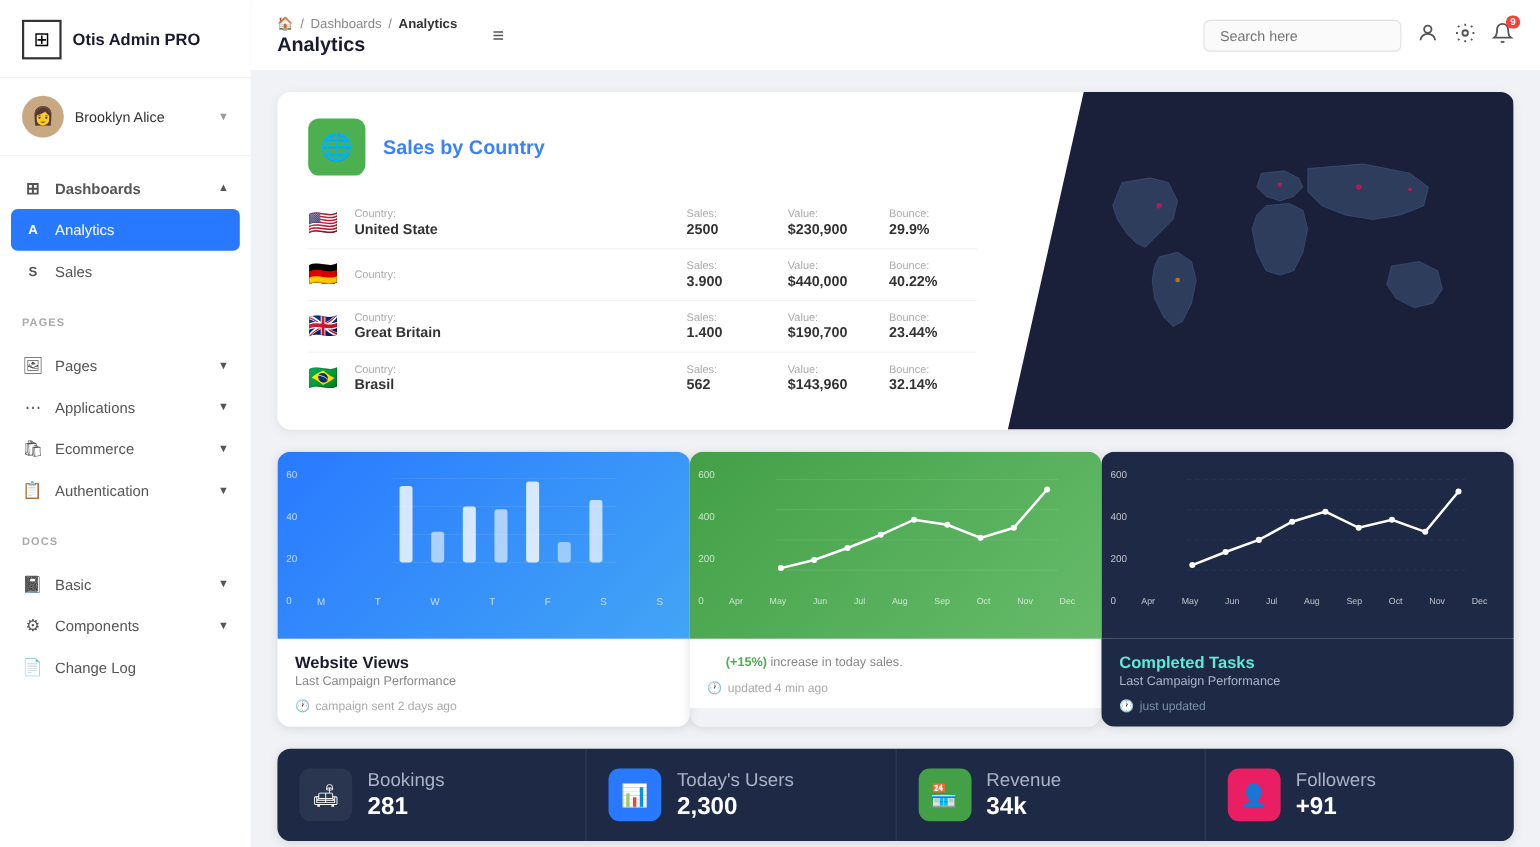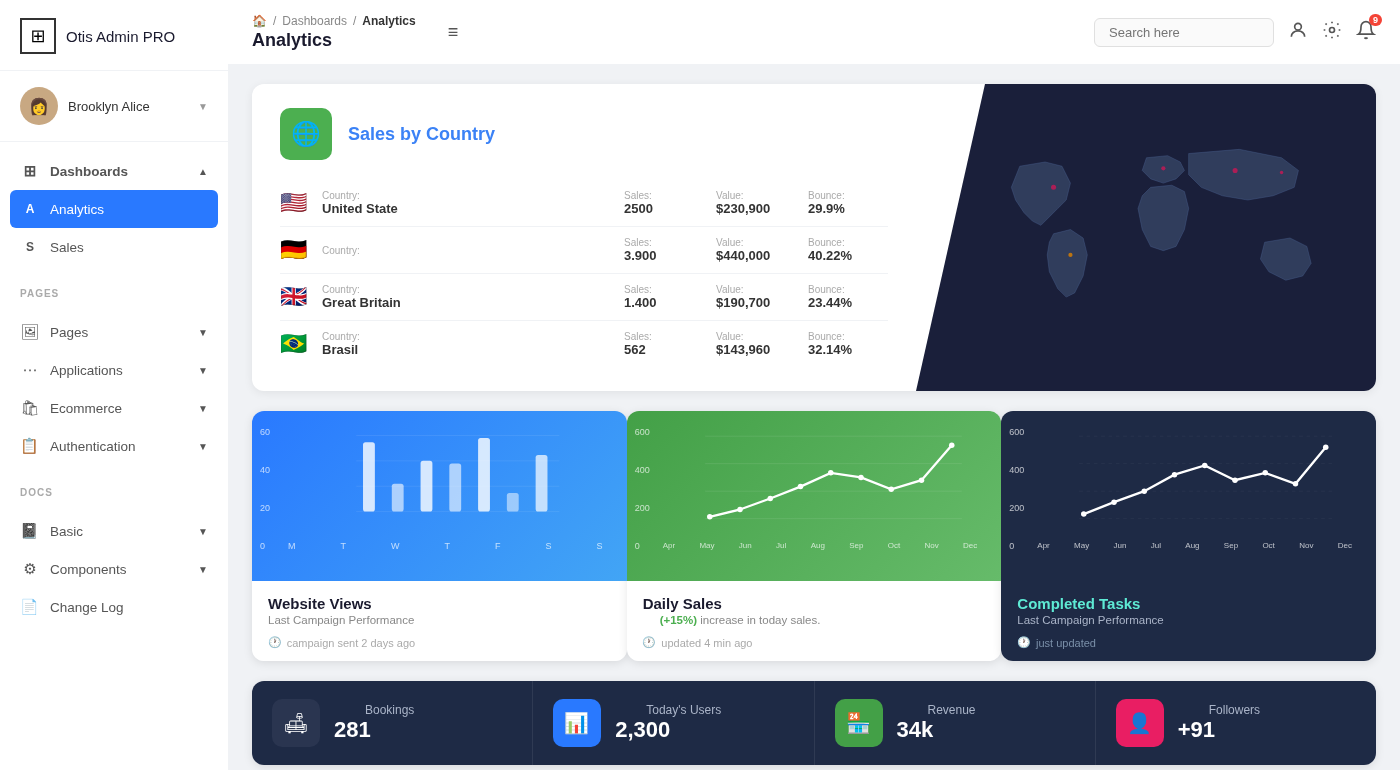--- a/index.html
+++ b/index.html
@@ -22,21 +22,21 @@
       gap: 10px;
       padding: 18px 20px 16px;
       border-bottom: 1px solid #f0f2f5;
     }
     .logo-icon {
       width: 36px; height: 36px;
       border: 2px solid #333;
       display: flex; align-items: center; justify-content: center;
       font-size: 18px;
     }
-    .logo-text { font-weight: 400; font-size: 15px; color: #1a1a2e; }
+    .logo-text { font-weight: 700; font-size: 15px; color: #1a1a2e; }
     .sidebar-user {
       display: flex; align-items: center; gap: 10px;
       padding: 16px 20px;
       border-bottom: 1px solid #f0f2f5;
     }
     .user-avatar {
       width: 38px; height: 38px; border-radius: 50%;
       background: #c8a882;
       display: flex; align-items: center; justify-content: center;
       font-size: 16px; color: #7a4f2e;
@@ -257,21 +257,21 @@
     .bottom-stat:last-child { border-right: none; }
     .bottom-stat-icon {
       width: 48px; height: 48px; border-radius: 10px;
       display: flex; align-items: center; justify-content: center;
       font-size: 20px; color: #fff; flex-shrink: 0;
     }
     .icon-dark { background: #2a3550; }
     .icon-blue { background: #2979ff; }
     .icon-green { background: #43a047; }
     .icon-pink { background: #e91e63; }
-    .bottom-stat-label { font-size: 12px; color: #aab4c8; margin-left: 31px; }
+    .bottom-stat-label { font-size: 17px; color: #aab4c8; }
     .bottom-stat-value { font-size: 22px; font-weight: 800; color: #fff; }
   </style>
 </head>
 <body>
 
 <div class="sidebar">
   <div class="sidebar-logo">
     <div class="logo-icon">⊞</div>
     <span class="logo-text">Otis Admin PRO</span>
   </div>
@@ -572,21 +572,20 @@
             <span>Jun</span>
             <span>Jul</span>
             <span>Aug</span>
             <span>Sep</span>
             <span>Oct</span>
             <span>Nov</span>
             <span>Dec</span>
           </div>
         </div>
         <div class="card-info">
-          <div class="card-info-title">Daily Sales</div>
           <div class="card-info-subtitle">
             <span class="highlight-green">(+15%)</span>
             <span> increase in today sales.</span>
           </div>
           <div class="card-info-time">
             <span>🕐</span>
             <span>updated 4 min ago</span>
           </div>
         </div>
       </div>

